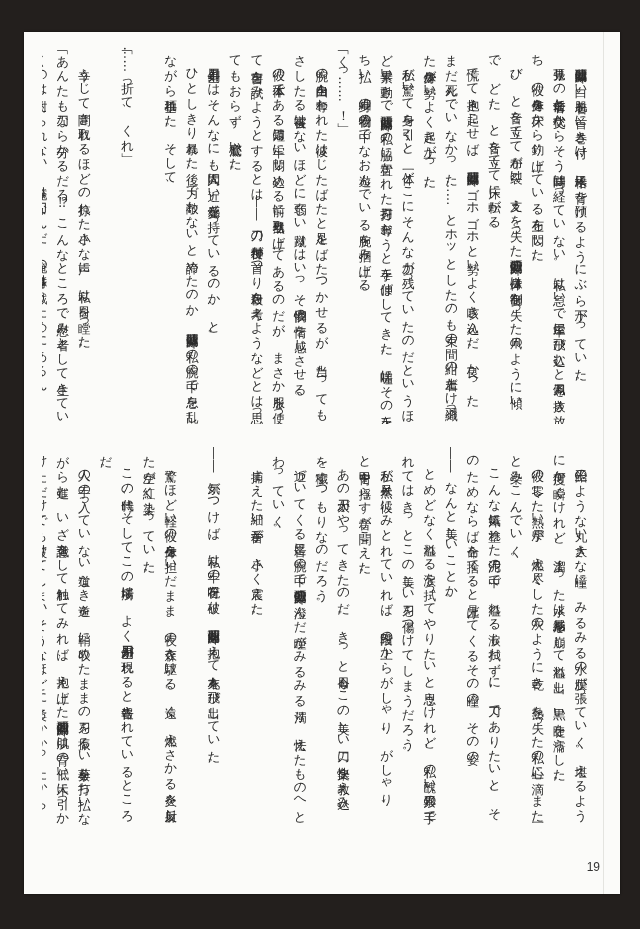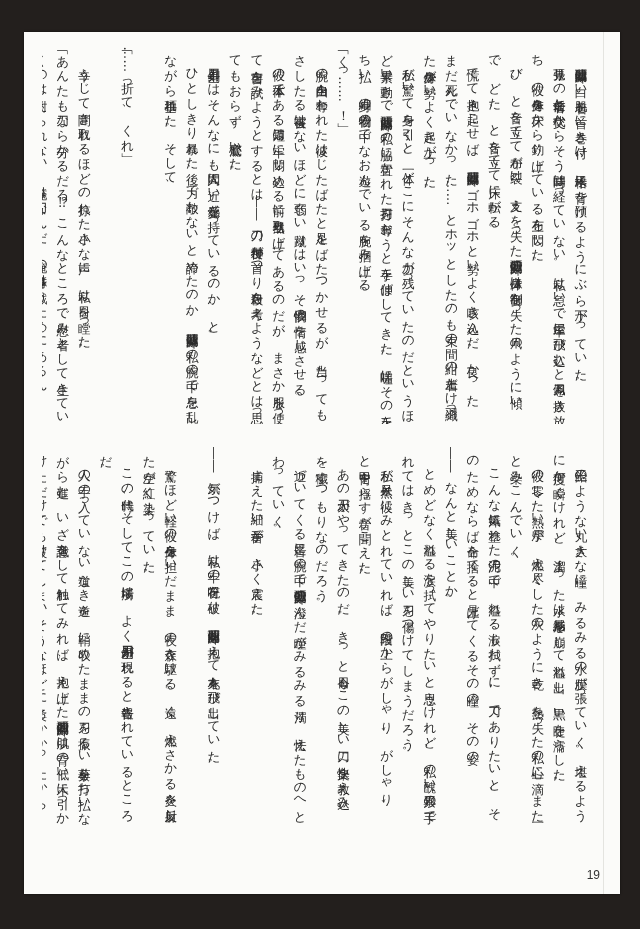--- a/index.html
+++ b/index.html
@@ -48,21 +48,21 @@
   .tier p {
     margin: 0;
     padding: 0;
   }
   .tier p.indent { text-indent: 1em; }
   .tier p.noindent { text-indent: 0; }
   .tier p.blank { width: 21.6px; }
   .page-number {
     position: absolute;
     right: 20px;
-    bottom: 12px;
+    bottom: 20px;
     font-family: "Liberation Sans", sans-serif;
     font-size: 12px;
     color: #333;
   }
 </style>
 </head>
 <body>
 
 <div class="page">
   <div class="gutter-line"></div>

